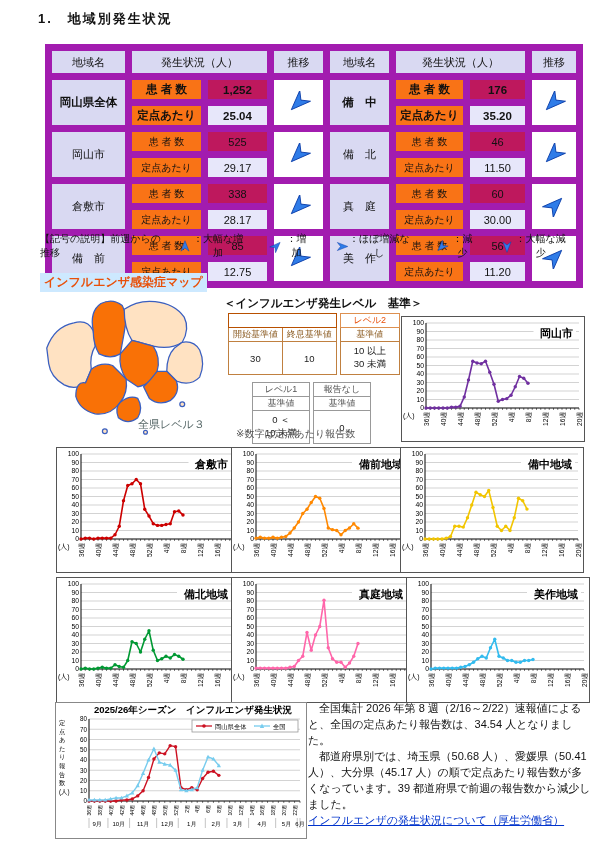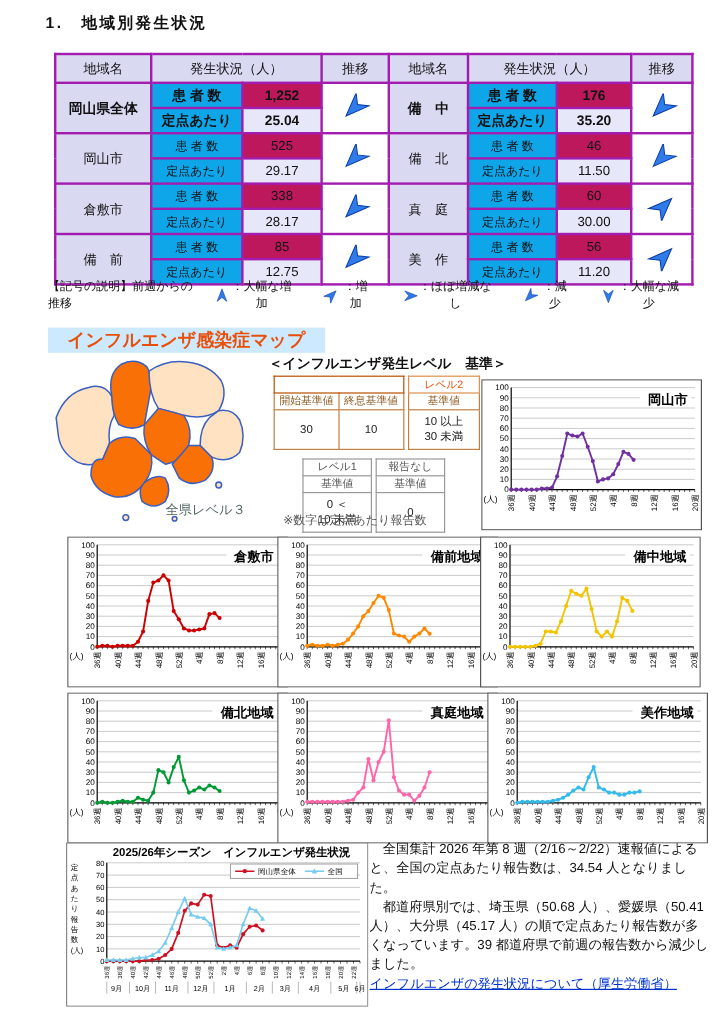--- a/index.html
+++ b/index.html
@@ -3,40 +3,40 @@
 <meta charset="utf-8">
 <style>
   html,body{margin:0;padding:0;background:#fff;}
   #page{position:relative;width:601px;height:850px;background:#fff;overflow:hidden;
         font-family:"Liberation Sans","DejaVu Sans",sans-serif;color:#111;}
   .title{position:absolute;left:38px;top:10px;font-size:13px;font-weight:bold;letter-spacing:2px;}
 
   
   #region-table{position:absolute;left:45px;top:44px;border-collapse:collapse;table-layout:fixed;
                 width:531px;font-size:11px;}
-  #region-table th,#region-table td{border:2px solid #a21caf;padding:0;text-align:center;vertical-align:middle;}
+  #region-table th,#region-table td{border:7px solid #a21caf;padding:0;text-align:center;vertical-align:middle;}
   #region-table{border:2px solid #4a4a4a;}
   #region-table th{background:#d9d9f2;font-weight:normal;height:22px;}
   #region-table td{height:19px;}
   #region-table td.region{background:#d9d9f2;}
-  #region-table td.lbl{background:#0ea5e9;font-size:10px;}
+  #region-table td.lbl{background:#f97316;font-size:10px;}
   #region-table td.val{background:#be185d;}
   #region-table td.val2{background:#e7e7fa;}
   #region-table tr.boldrow td{font-weight:bold;font-size:11.5px;}
 
   
   #symbol-legend{position:absolute;left:40px;top:232px;width:552px;font-size:10px;}
   .leg-line1{display:flex;align-items:center;}
   .leg-line1 .pref{margin-right:10px;}
   .leg-item{display:flex;align-items:center;margin-right:25px;text-align:center;}
   .leg-line2{margin-top:2px;padding-left:160px;display:flex;gap:46px;}
 
   
   #map-label{position:absolute;left:40px;top:273px;background:#cde9ff;color:#e8500a;
-             font-weight:bold;font-size:15px;padding:1px 16px;}
+             font-weight:bold;font-size:12px;padding:1px 4px;}
   #map-svg{position:absolute;left:32px;top:290px;}
   #map-note{position:absolute;left:138px;top:417px;font-size:11px;color:#566;}
 
   
   #level-heading{position:absolute;left:224px;top:296px;font-size:11.5px;font-weight:bold;}
   #level-block{position:absolute;left:228px;top:313px;width:172px;font-size:9px;}
   .lvl-row{display:flex;gap:3px;}
   table.lvl{border-collapse:collapse;text-align:center;}
   table.lvl td{border:1px solid #c08040;padding:0 2px;height:13px;background:#fff;}
   td.lvl3-head{background:#ff6600;color:#fff;font-weight:bold;border-color:#b85000 !important;}

